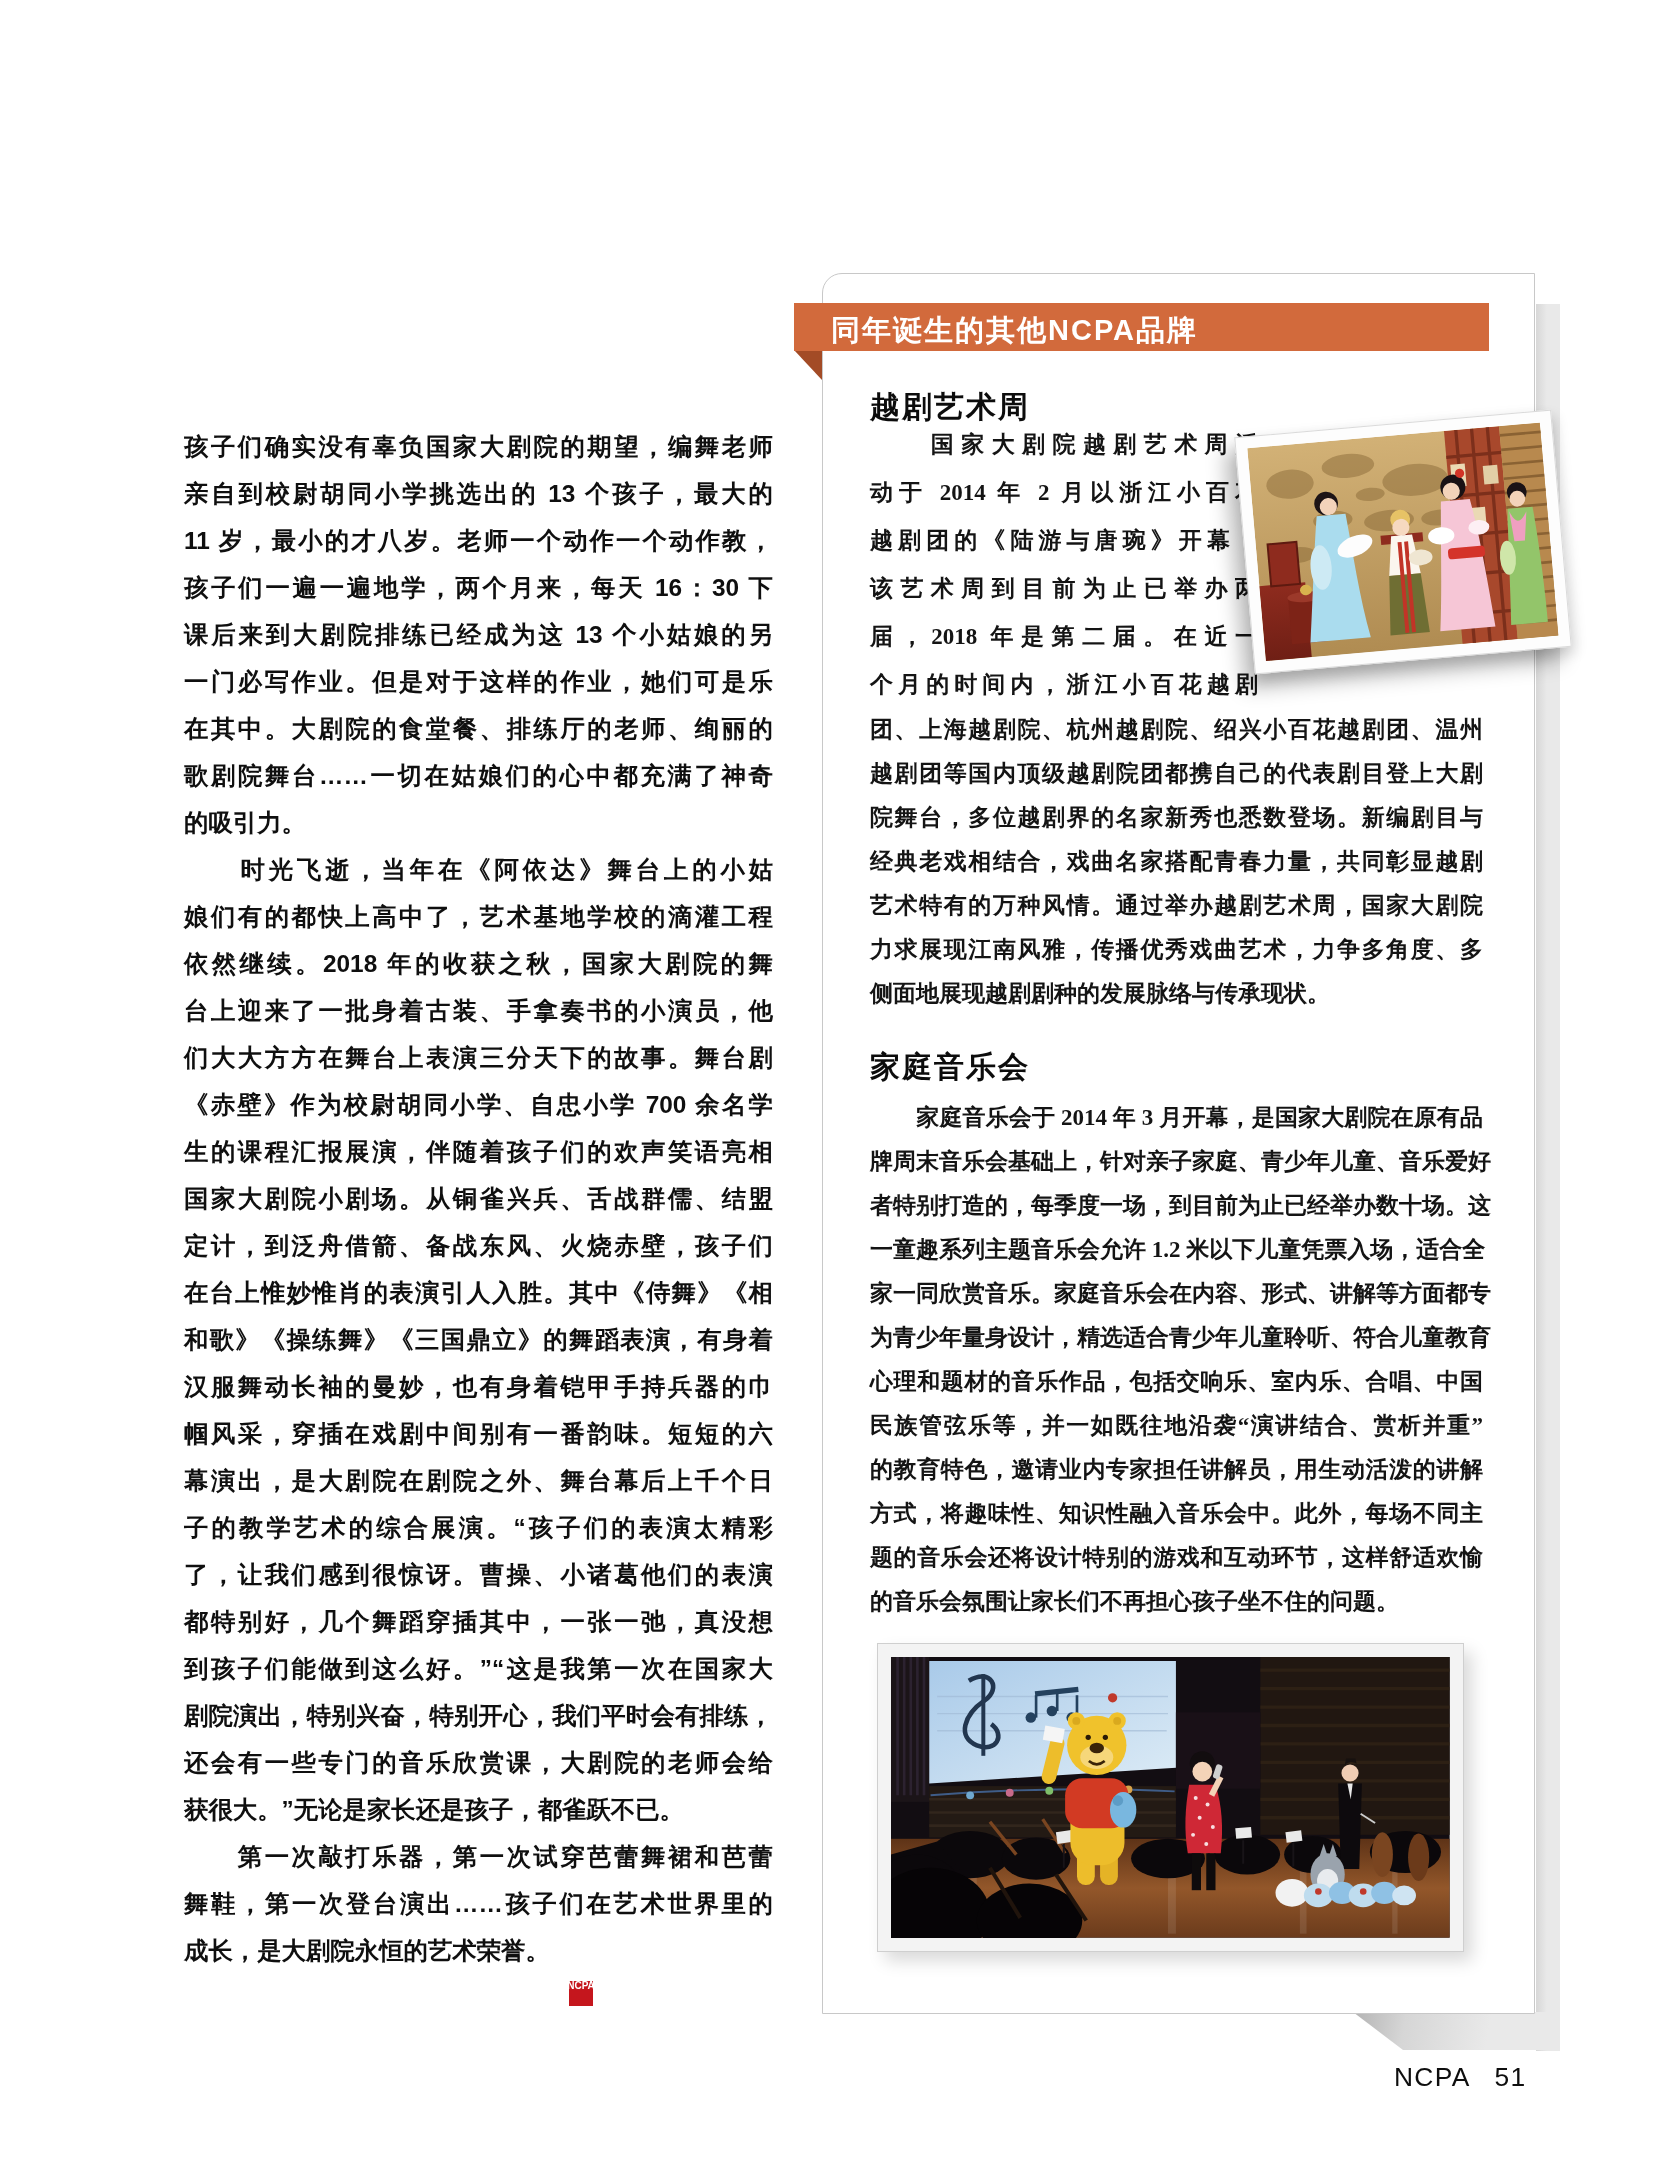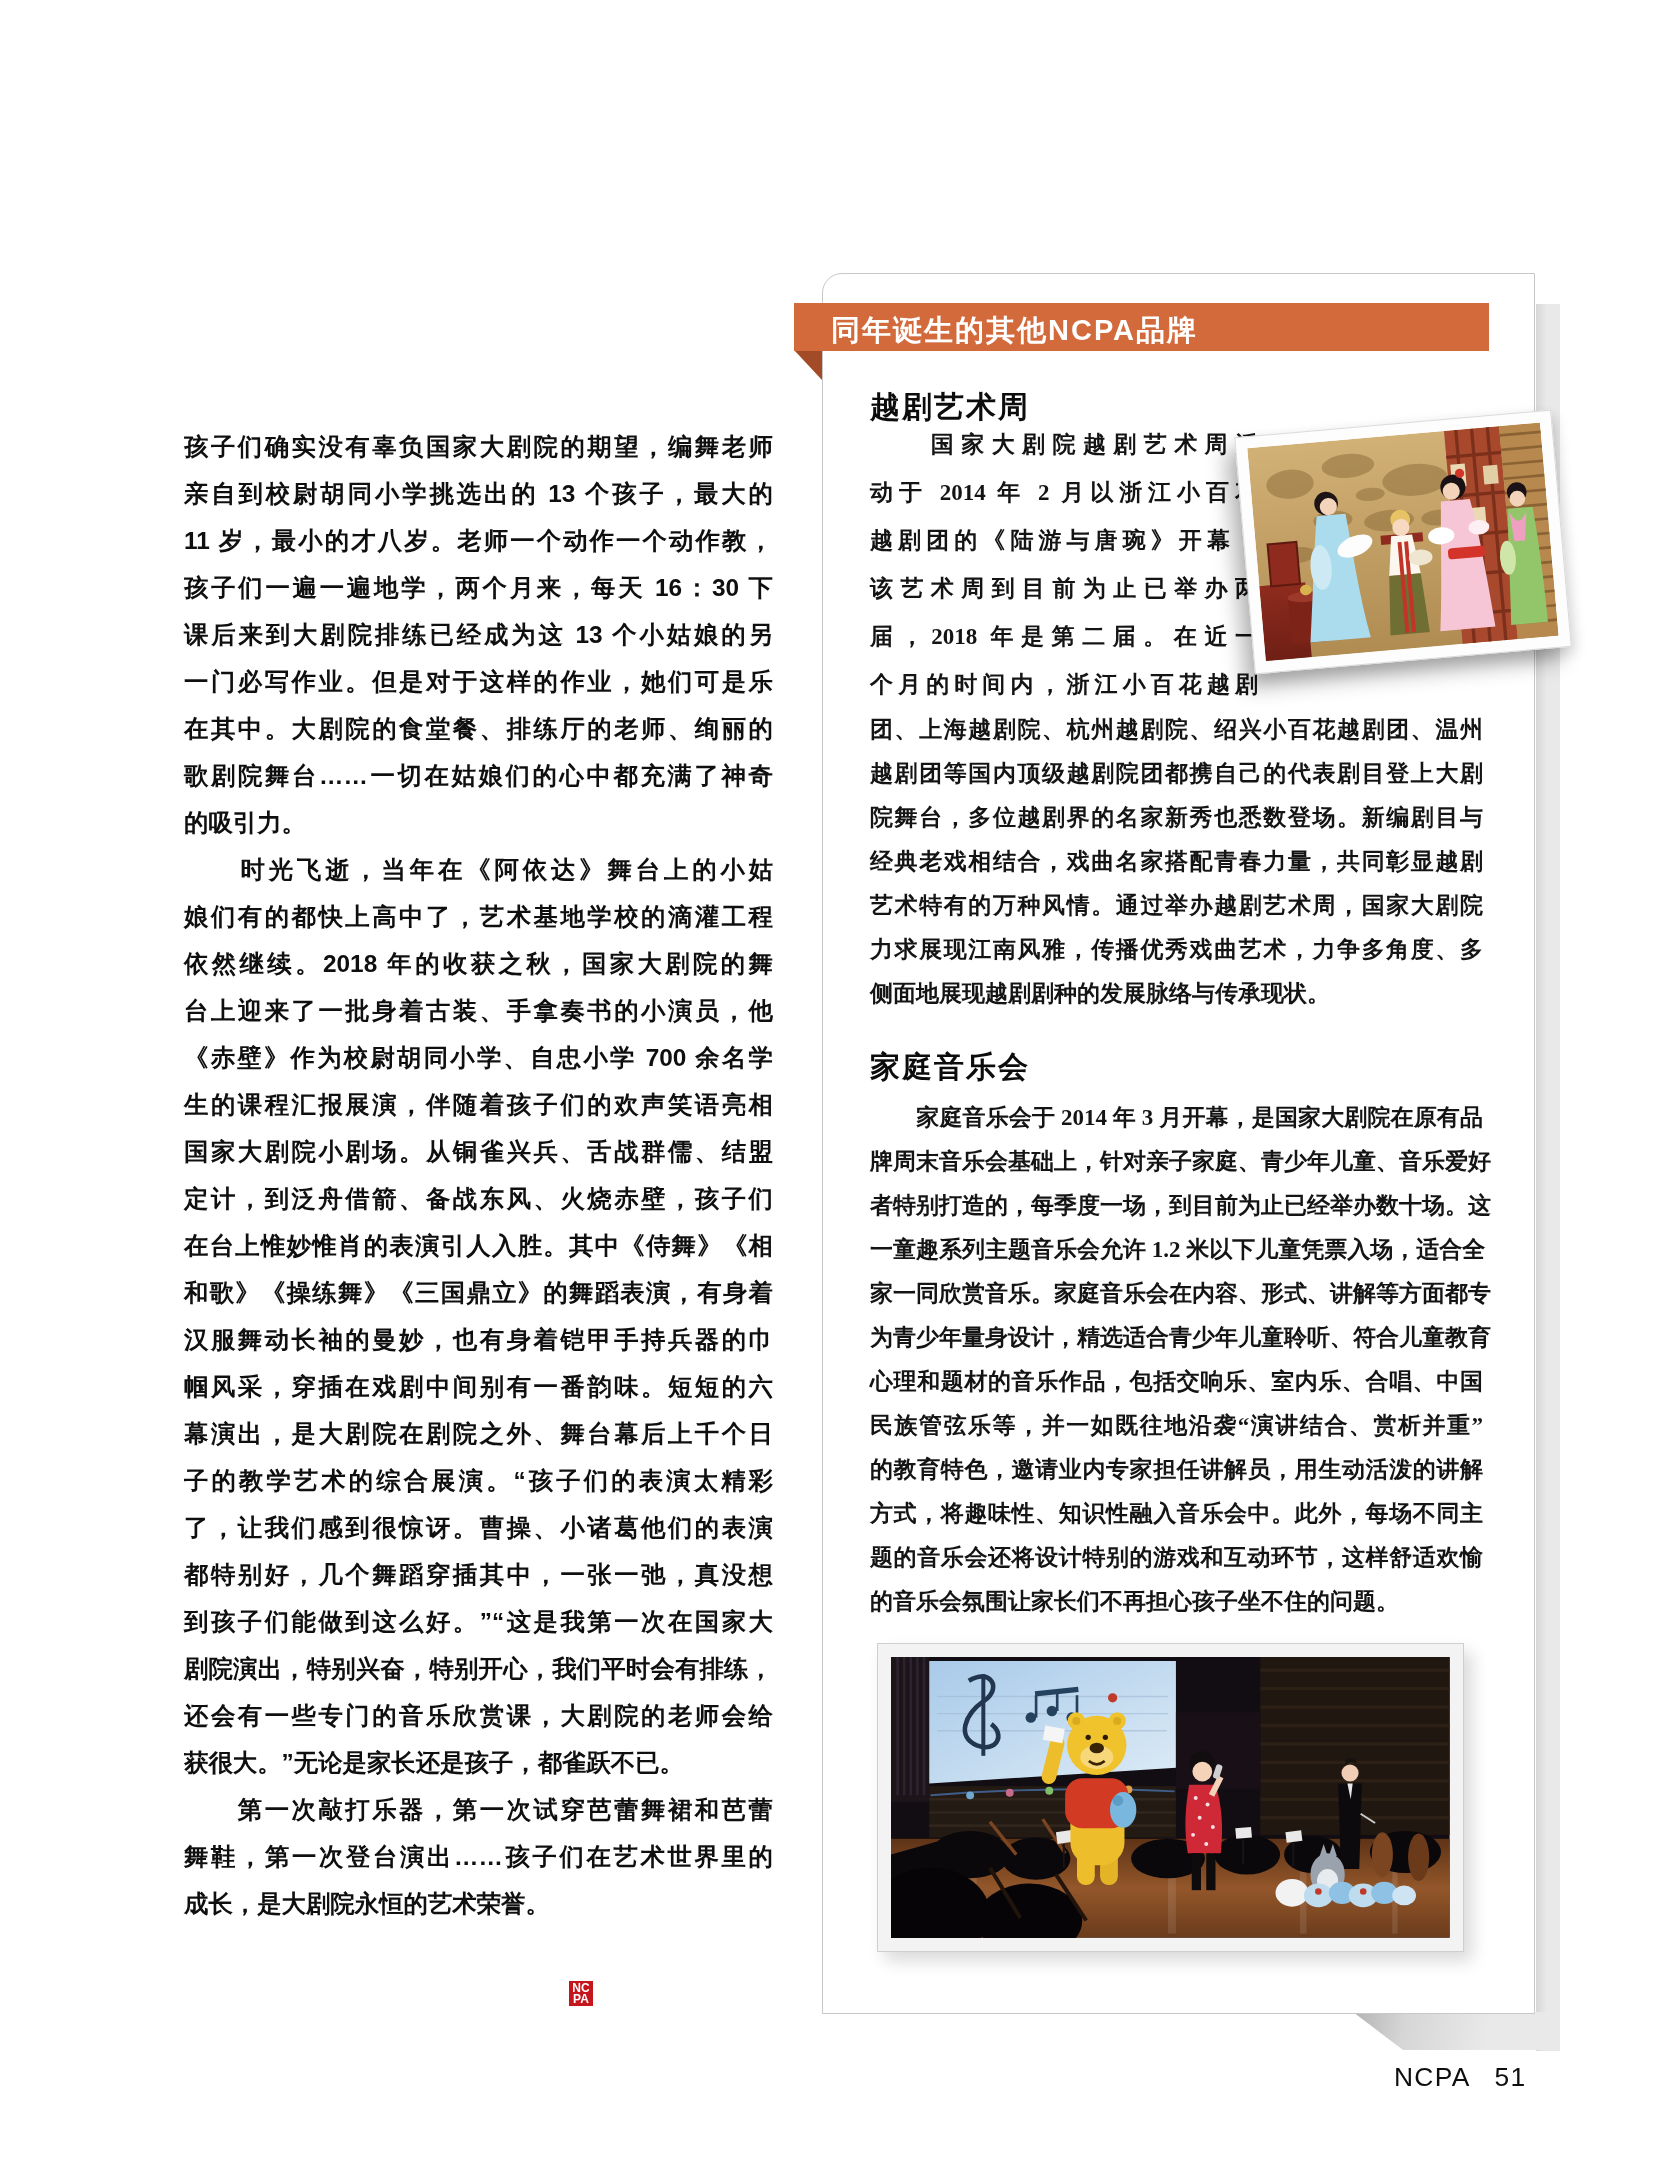--- a/index.html
+++ b/index.html
@@ -42,22 +42,22 @@
   .photo1{position:absolute;left:1244px;top:423px;width:318px;height:238px;margin:0;background:#fdfdfd;
           border:0.7px solid #dadada;box-sizing:border-box;padding:11.2px;transform:rotate(-5deg);
           box-shadow:-10.6px 13.2px 20px rgba(0,0,0,.28),4px 6.6px 13.2px rgba(0,0,0,.12);z-index:6;}
   .photo2{position:absolute;left:877px;top:1643px;width:587px;height:309px;margin:0;background:#f3f3f3;
           border:0.7px solid #cfcfcf;box-sizing:border-box;padding:13.2px;
           box-shadow:8px 9.2px 16px rgba(0,0,0,.15);z-index:5;}
   .photo1 svg,.photo2 svg{width:100%;height:100%;display:block;}
 
   
   .endmark{position:absolute;left:569px;top:1981px;width:24px;height:25px;background:#c5161d;
-           color:#fff;z-index:3;font-weight:700;font-size:12px;line-height:10.6px;text-align:center;
-           display:flex;flex-direction:column;justify-content:center;
+           color:#fff;z-index:3;font-weight:700;font-size:10px;line-height:10.6px;text-align:center;
+           display:flex;flex-direction:row;justify-content:center;
            font-family:"Liberation Sans",sans-serif;}
 
   
   .pageno{position:absolute;left:1394px;top:2062px;display:flex;gap:24px;font-size:26.4px;
           letter-spacing:1.3px;color:#0e0e0e;z-index:2;}
 </style>
 </head>
 <body>
 
 <div class="page">
@@ -69,20 +69,21 @@
       <div class="tline">孩子们一遍一遍地学，两个月来，每天 16：30 下</div>
       <div class="tline">课后来到大剧院排练已经成为这 13 个小姑娘的另</div>
       <div class="tline">一门必写作业。但是对于这样的作业，她们可是乐</div>
       <div class="tline">在其中。大剧院的食堂餐、排练厅的老师、绚丽的</div>
       <div class="tline">歌剧院舞台……一切在姑娘们的心中都充满了神奇</div>
       <div class="tline rag">的吸引力。</div>
       <div class="tline">　　时光飞逝，当年在《阿依达》舞台上的小姑</div>
       <div class="tline">娘们有的都快上高中了，艺术基地学校的滴灌工程</div>
       <div class="tline">依然继续。2018 年的收获之秋，国家大剧院的舞</div>
       <div class="tline">台上迎来了一批身着古装、手拿奏书的小演员，他</div>
+      <div class="tline">们大大方方在舞台上表演三分天下的故事。舞台剧</div>
       <div class="tline">《赤壁》作为校尉胡同小学、自忠小学 700 余名学</div>
       <div class="tline">生的课程汇报展演，伴随着孩子们的欢声笑语亮相</div>
       <div class="tline">国家大剧院小剧场。从铜雀兴兵、舌战群儒、结盟</div>
       <div class="tline">定计，到泛舟借箭、备战东风、火烧赤壁，孩子们</div>
       <div class="tline">在台上惟妙惟肖的表演引人入胜。其中《侍舞》《相</div>
       <div class="tline">和歌》《操练舞》《三国鼎立》的舞蹈表演，有身着</div>
       <div class="tline">汉服舞动长袖的曼妙，也有身着铠甲手持兵器的巾</div>
       <div class="tline">帼风采，穿插在戏剧中间别有一番韵味。短短的六</div>
       <div class="tline">幕演出，是大剧院在剧院之外、舞台幕后上千个日</div>
       <div class="tline">子的教学艺术的综合展演。“孩子们的表演太精彩</div>

